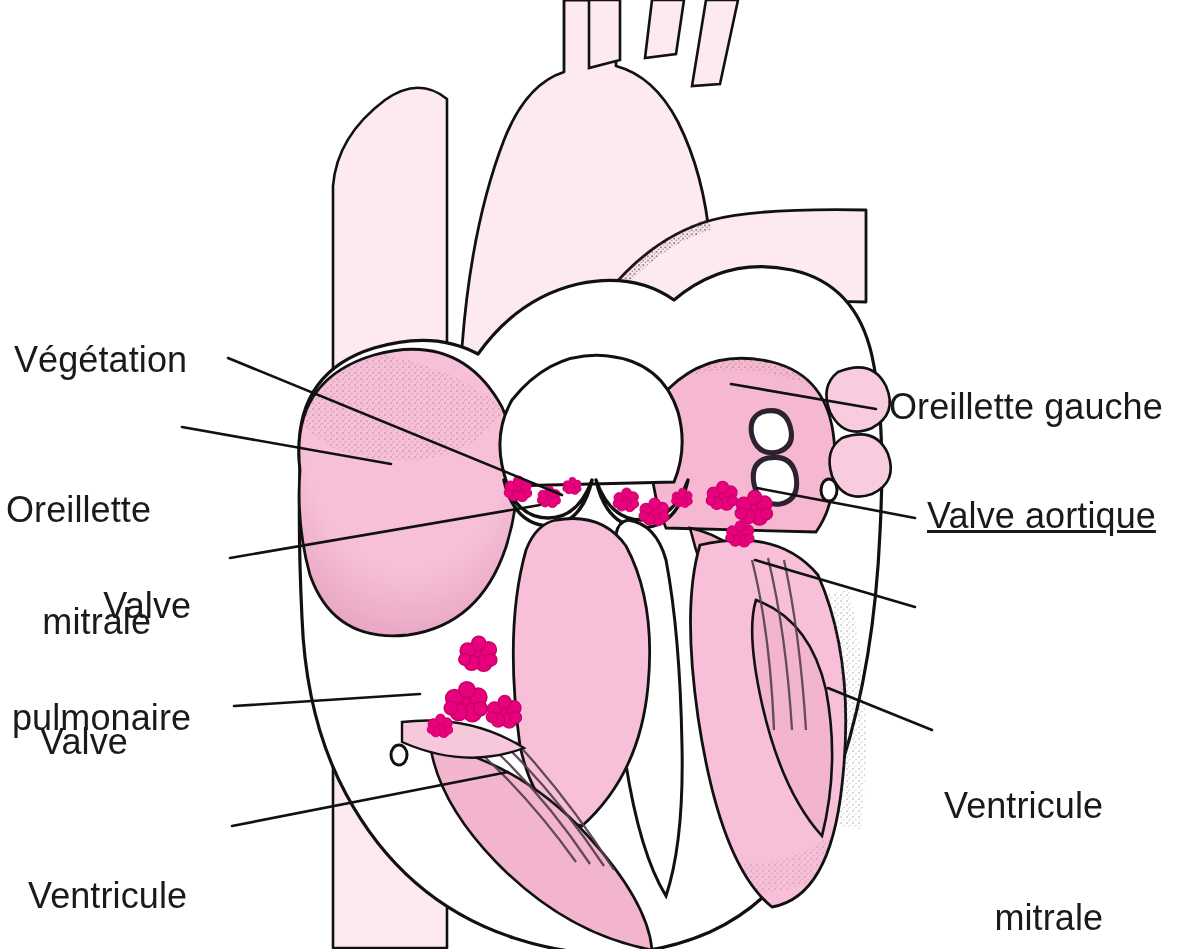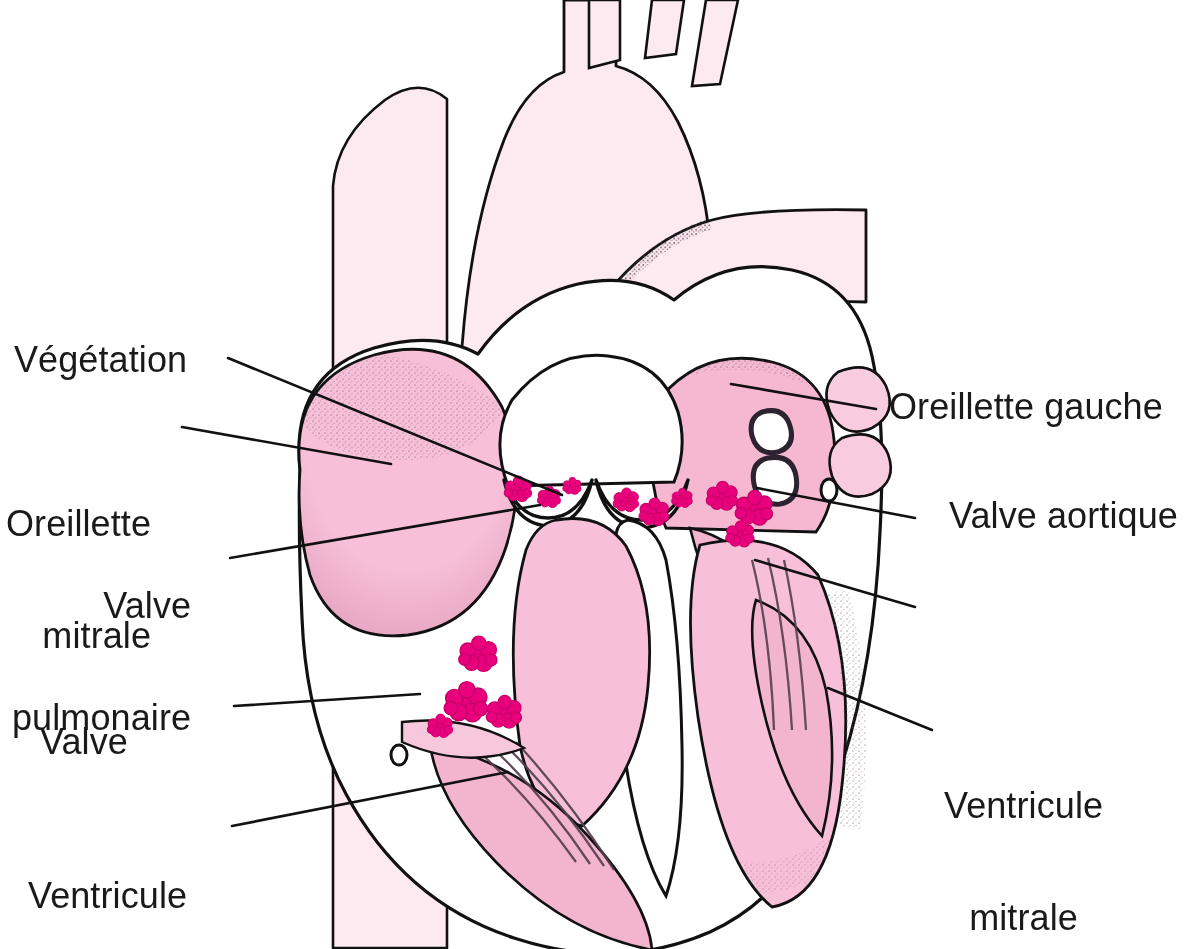--- a/index.html
+++ b/index.html
@@ -14,21 +14,21 @@
   #art{position:absolute;left:0;top:0;width:1200px;height:949px;}
   .lbl{
     position:absolute;
     color:#1a1a1a;
     font-size:36px;
     line-height:1.04;
     font-weight:400;
     white-space:pre;
     letter-spacing:0.1px;
   }
-  .lbl.r{text-align:center;}
+  .lbl.r{text-align:right;}
   .lbl.l{text-align:right;}
 </style>
 </head>
 <body>
 
 <div id="stage">
 
   <svg id="art" viewBox="0 0 1200 949" aria-hidden="true">
     <defs>
 
@@ -191,42 +191,42 @@
       <line x1="232" y1="826" x2="508" y2="772"></line>
       <line x1="876" y1="409" x2="731" y2="384"></line>
       <line x1="915" y1="518" x2="757" y2="488"></line>
       <line x1="915" y1="607" x2="755" y2="560"></line>
       <line x1="932" y1="730" x2="828" y2="688"></line>
     </g>
   </svg>
 
   <div class="lbl l" style="left:14px;top:341px;"><span>Végétation</span></div>
 
-  <div class="lbl l" style="left:6px;top:430px;">
+  <div class="lbl l" style="left:6px;top:416px;">
     <div>Oreillette</div>
     <div>mitrale</div>
   </div>
 
   <div class="lbl l" style="left:12px;top:512px;">
     <div>Valve</div>
     <div>pulmonaire</div>
   </div>
 
   <div class="lbl l" style="left:40px;top:648px;">
     <div>Valve</div>
   </div>
 
   <div class="lbl l" style="left:28px;top:802px;">
     <div>Ventricule</div>
     
   </div>
 
   <div class="lbl r" style="left:889px;top:388px;"><span>Oreillette gauche</span></div>
 
-  <div class="lbl r" style="left:949px;top:497px;"><span>Valve aortique</span></div>
+  <div class="lbl r" style="left:927px;top:497px;text-decoration:underline;"><span>Valve aortique</span></div>
 
 
   <div class="lbl r" style="left:944px;top:712px;">
     <div>Ventricule</div>
     <div>mitrale</div>
   </div>
 
 </div>
 
 </body></html>

